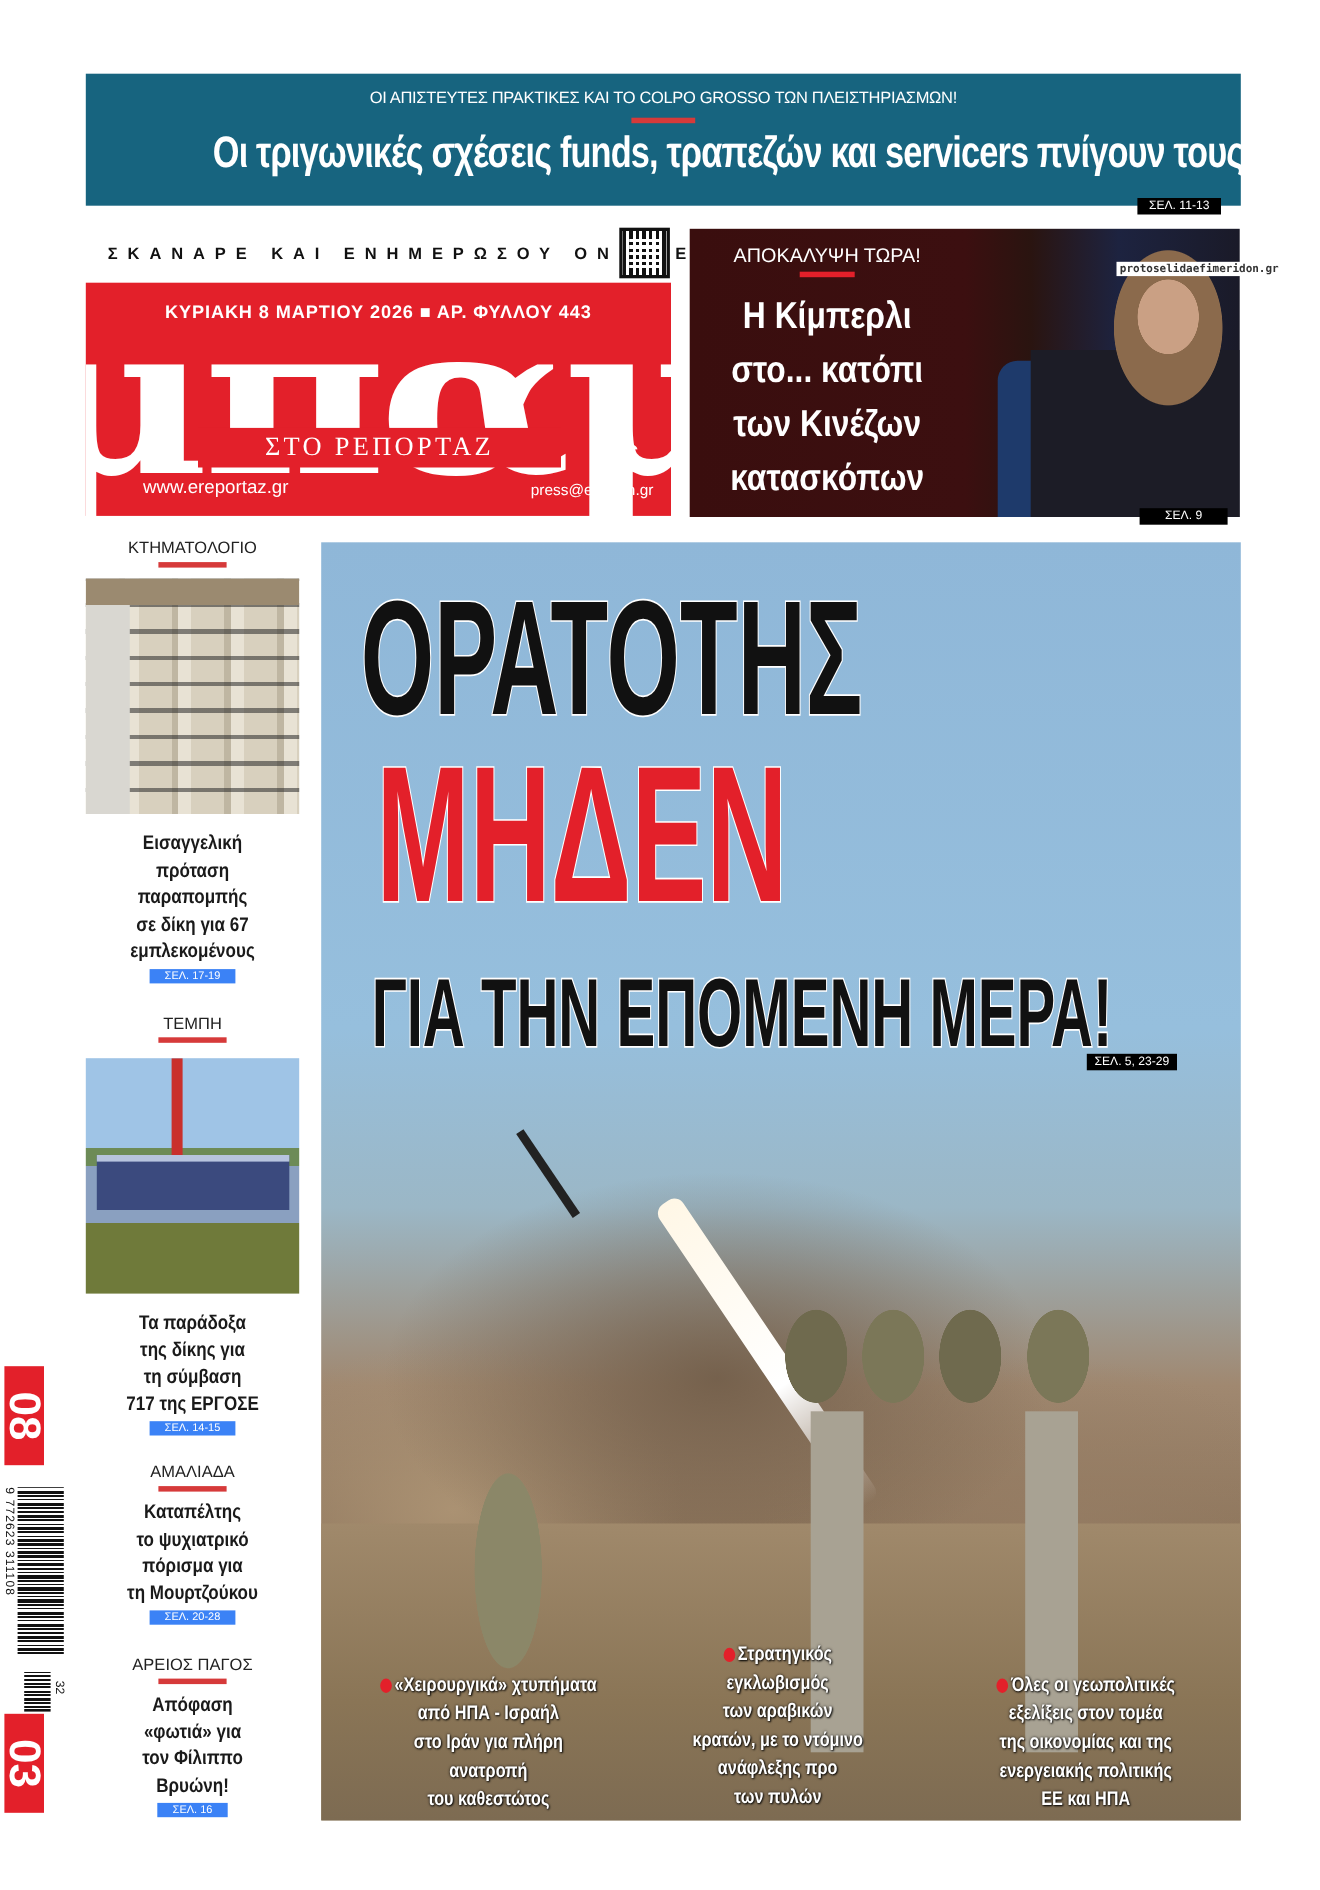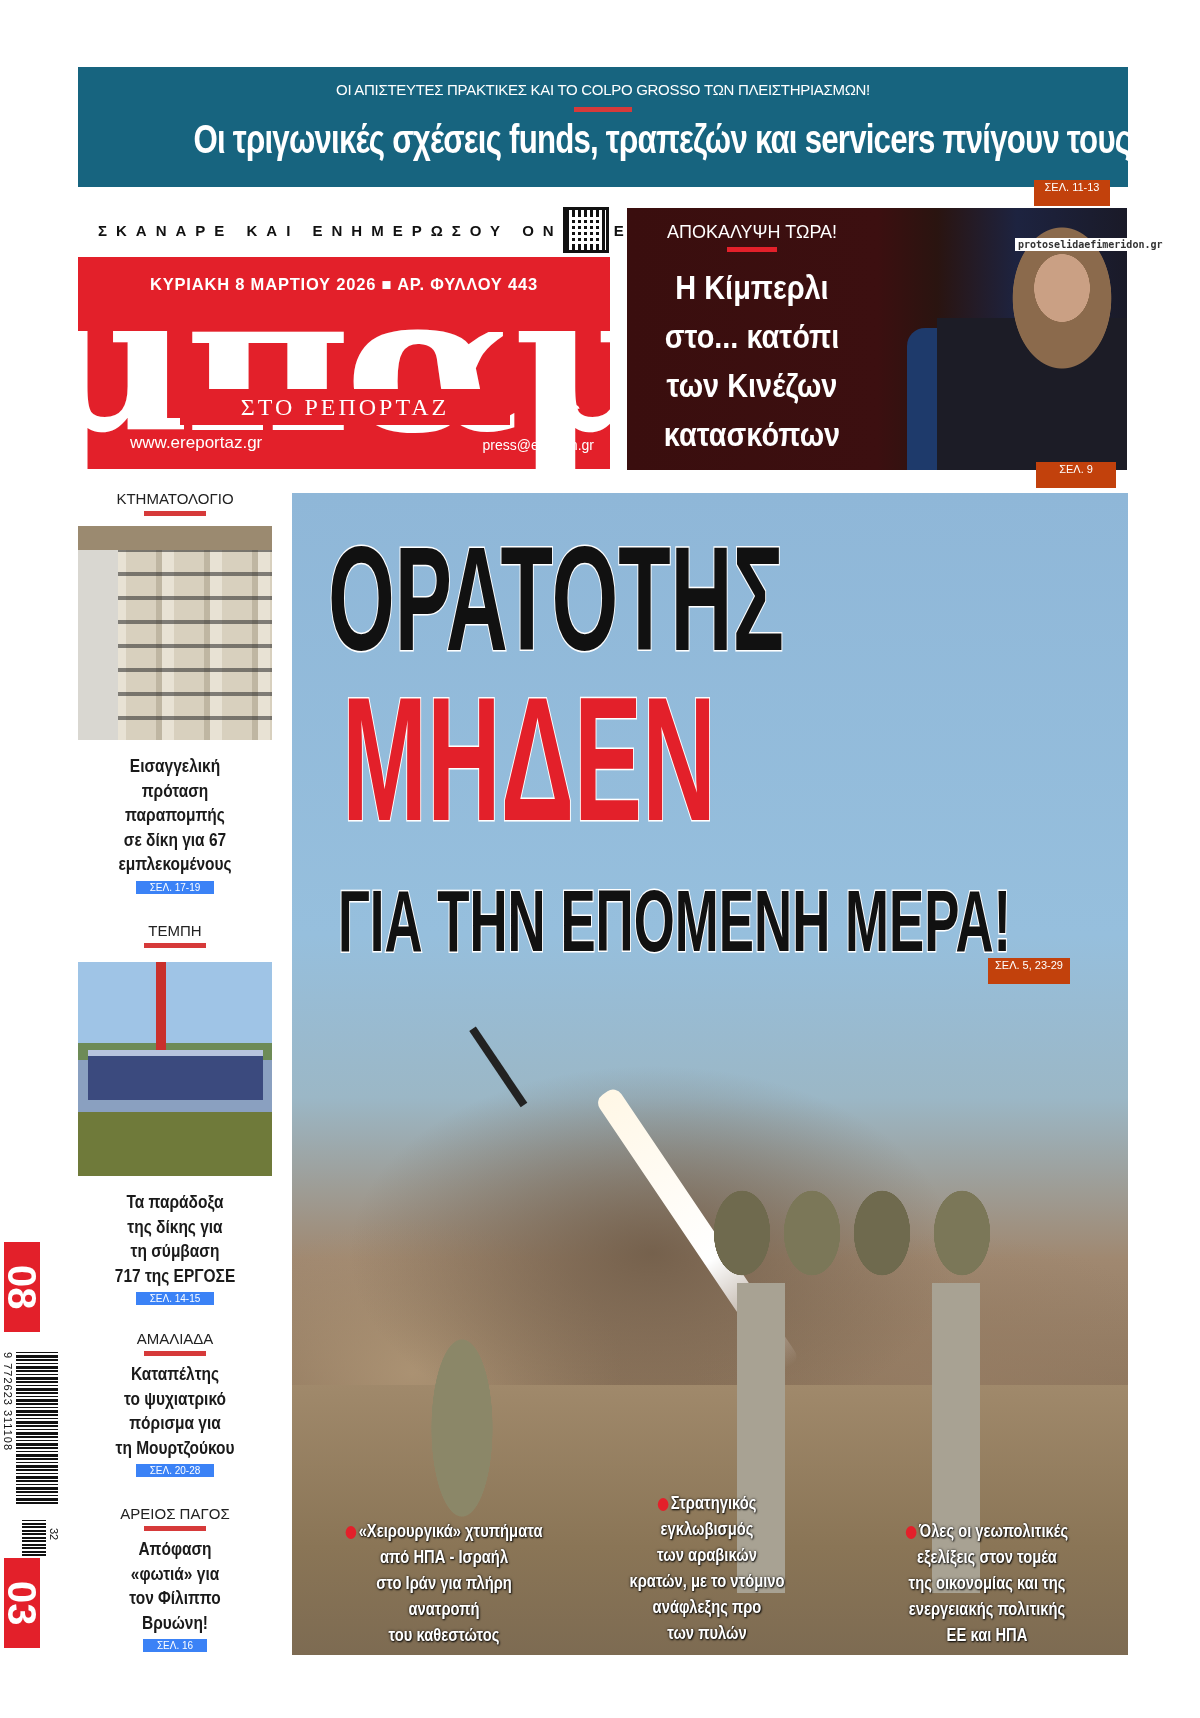--- a/index.html
+++ b/index.html
@@ -5,21 +5,21 @@
   * { box-sizing: border-box; margin: 0; padding: 0; }
   html, body { width: 1200px; height: 1718px; background: #ffffff; overflow: hidden; }
   body { position: relative; font-family: "Liberation Sans", sans-serif; color: #1a1a1a; }
   .abs { position: absolute; }
 
   
   #top-banner { left: 78px; top: 67px; width: 1050px; height: 120px; background: #17647f; }
   #top-banner .kicker { position:absolute; left:0; right:0; top:14px; text-align:center; color:#fff; font-size:15px; letter-spacing:-0.3px; }
   #top-banner .bar { position:absolute; left:50%; top:40px; width:58px; height:5px; margin-left:-29px; background:#d63a3a; }
   #top-banner .headline { position:absolute; left:0; right:0; top:50px; text-align:center; color:#fff; font-size:40px; font-weight:bold; letter-spacing:-1px; transform: scaleX(0.78); white-space:nowrap; }
-  .sel-tag { background:#c2410c; color:#fff; font-size:11px; text-align:center; line-height:15px; height:26px; }
+  .sel-tag { background:#000000; color:#fff; font-size:11px; text-align:center; line-height:15px; height:15px; }
 
   
   #scan-line { left: 98px; top: 222px; font-size:15px; font-weight:bold; letter-spacing:9px; color:#111; white-space:nowrap; }
   #qr { left: 563px; top: 207px; width: 46px; height: 46px; background:
       repeating-linear-gradient(90deg,#111 0 3px,#fff 3px 6px),
       #fff; border:3px solid #111; }
   #qr::after { content:""; position:absolute; inset:6px; background: repeating-linear-gradient(0deg,#fff 0 3px,transparent 3px 6px); }
   #masthead { left: 78px; top: 257px; width: 532px; height: 212px; background: #e3202a; overflow:hidden; }
   #masthead .dateline { position:absolute; left:0; right:0; top:18px; text-align:center; color:#fff; font-weight:bold; font-size:16.5px; letter-spacing:0.8px; }
   #masthead .logo { position:absolute; left:0; right:0; top:2px; text-align:center; color:#fff; font-family:"DejaVu Serif","Liberation Serif",serif; font-weight:bold; font-size:190px; line-height:210px; letter-spacing:-6px; transform: scaleX(1.2); }

